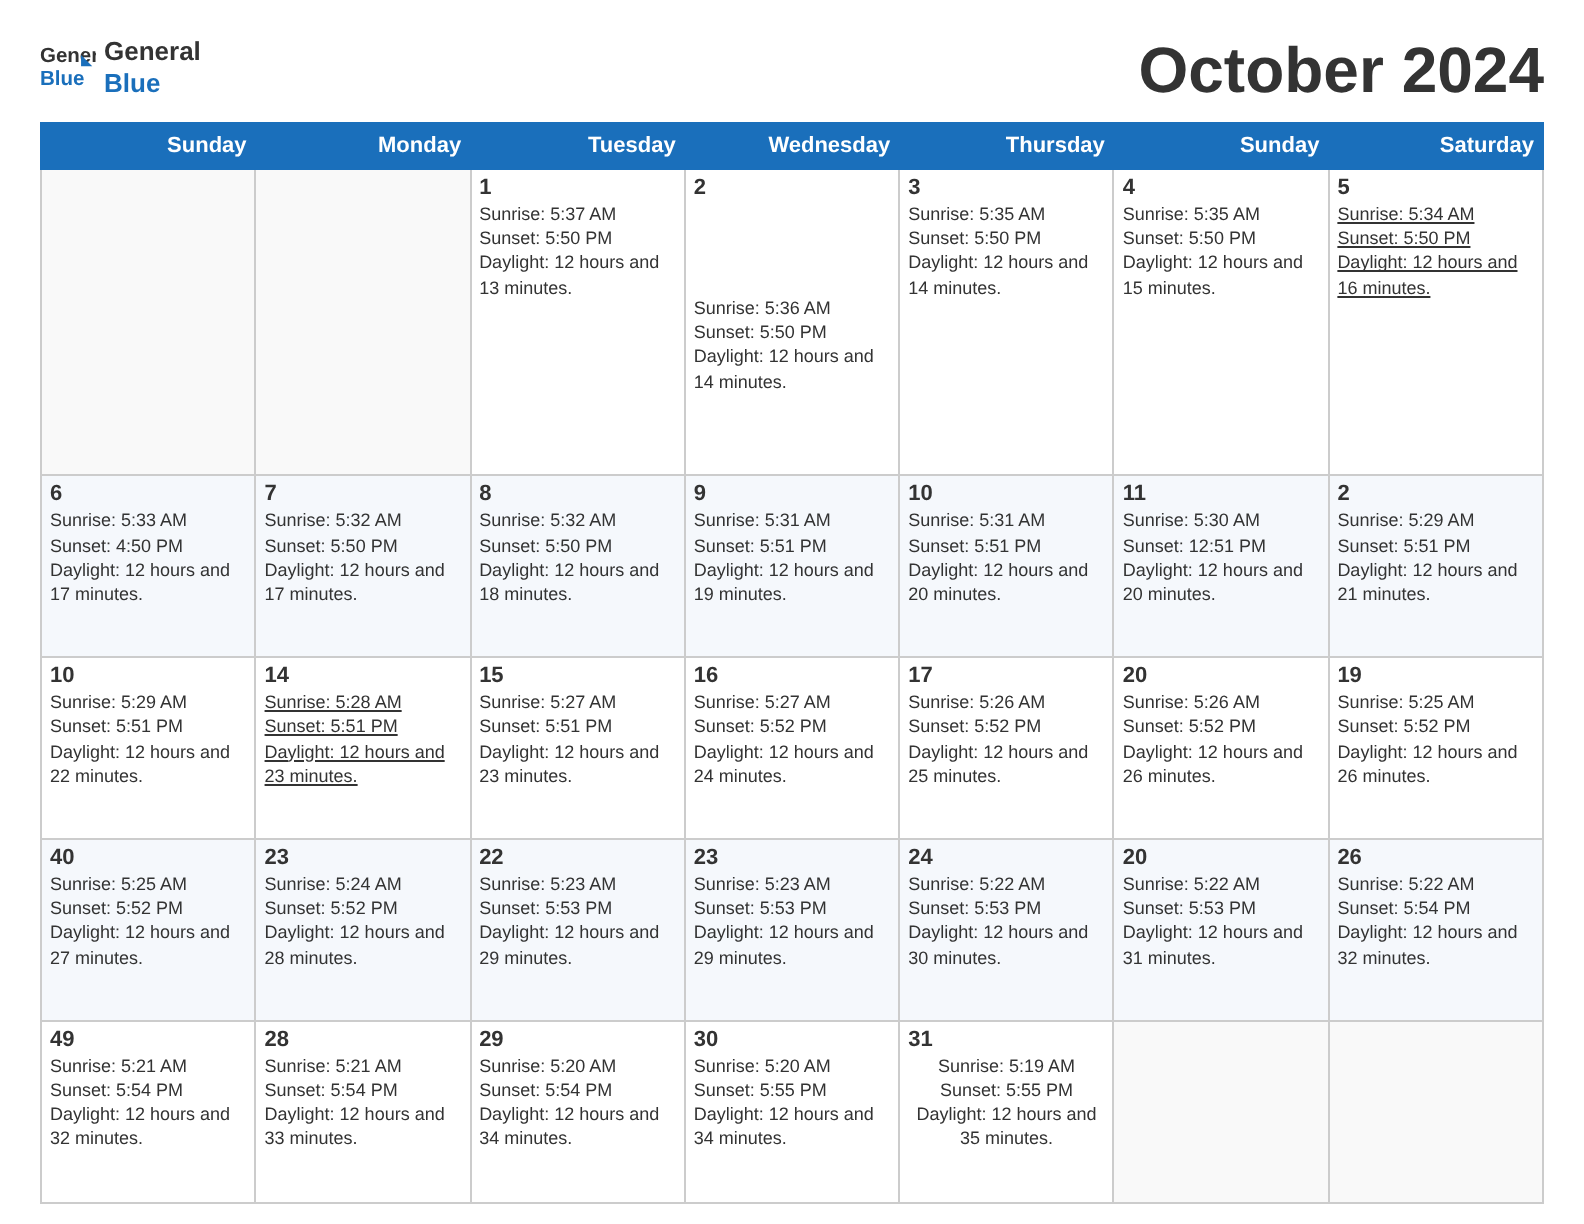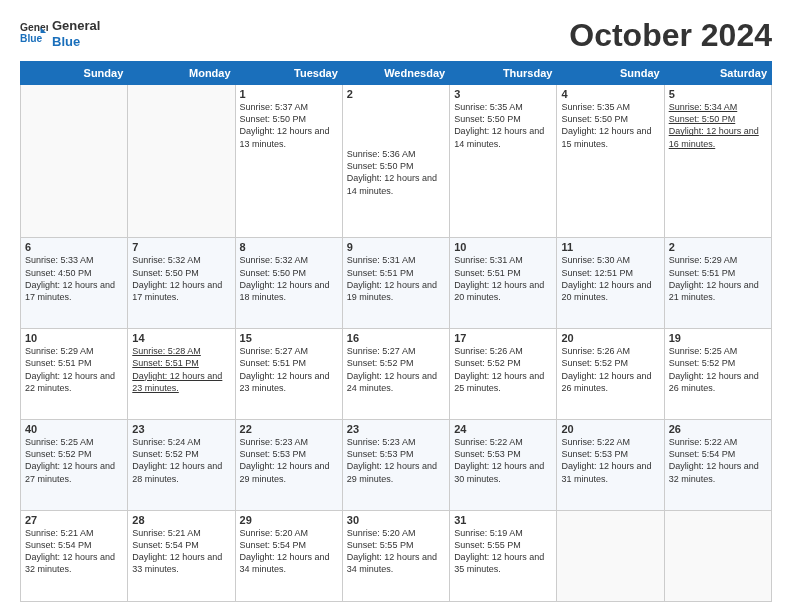--- a/index.html
+++ b/index.html
@@ -284,21 +284,21 @@
           </td>
           <td>
             <span class="day-num">26</span>
             <div class="day-info" style="white-space: pre-line;">Sunrise: 5:22 AM
 Sunset: 5:54 PM
 Daylight: 12 hours and 32 minutes.</div>
           </td>
         </tr>
         <tr>
           <td>
-            <span class="day-num">27</span>
+            <span class="day-num">49</span>
             <div class="day-info" style="white-space: pre-line;">Sunrise: 5:21 AM
 Sunset: 5:54 PM
 Daylight: 12 hours and 32 minutes.</div>
           </td>
           <td>
             <span class="day-num">28</span>
             <div class="day-info" style="white-space: pre-line;">Sunrise: 5:21 AM
 Sunset: 5:54 PM
 Daylight: 12 hours and 33 minutes.</div>
           </td>
@@ -309,21 +309,21 @@
 Daylight: 12 hours and 34 minutes.</div>
           </td>
           <td>
             <span class="day-num">30</span>
             <div class="day-info" style="white-space: pre-line;">Sunrise: 5:20 AM
 Sunset: 5:55 PM
 Daylight: 12 hours and 34 minutes.</div>
           </td>
           <td>
             <span class="day-num">31</span>
-            <div class="day-info" style="white-space: pre-line;">Sunrise: 5:19 AM
+            <div class="day-info" style="white-space: pre-line; text-align: center;">Sunrise: 5:19 AM
 Sunset: 5:55 PM
 Daylight: 12 hours and 35 minutes.</div>
           </td>
           <td class="empty-cell" style="background: rgb(249, 249, 249);"></td>
           <td class="empty-cell" style="background: rgb(249, 249, 249);"></td>
         </tr>
       </tbody>
   </table>
 </div>
 

